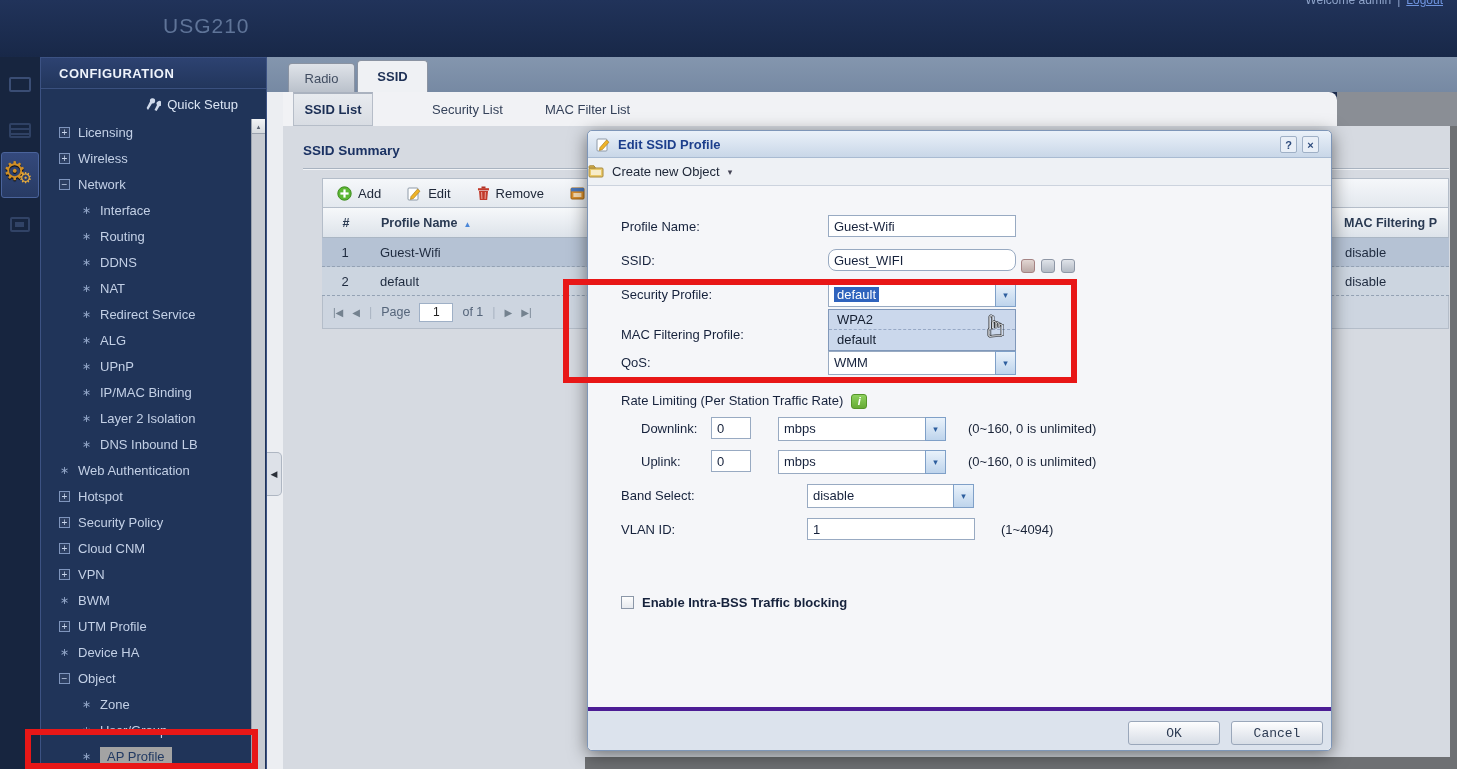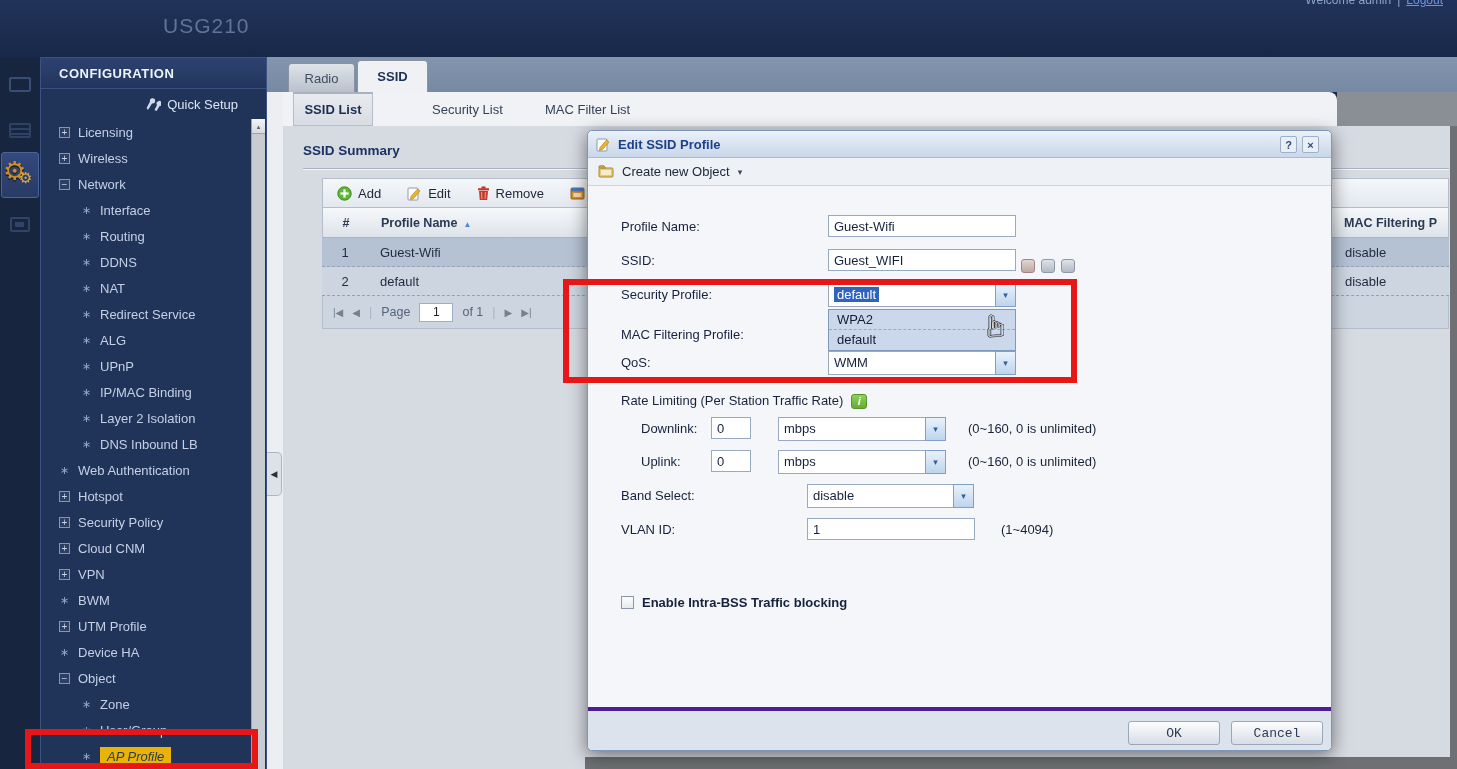--- a/index.html
+++ b/index.html
@@ -34,21 +34,21 @@
   .sidebar { position:absolute; left:40px; top:57px; width:227px; height:712px; background:#203459; border:1px solid #3c5283; border-bottom:none; z-index:4;}
   .side-title { height:31px; line-height:31px; padding-left:18px; font-size:13px; font-weight:bold; letter-spacing:.5px; color:#eef3fb; background:linear-gradient(#2d4271,#22365c); border-bottom:1px solid #3a507e;}
   .quick-row { height:30px; display:flex; align-items:center; justify-content:flex-end; padding-right:28px; gap:6px; color:#dbe5f4; font-size:13px; cursor:pointer;}
   .tree { position:absolute; left:0; top:61px; right:15px; }
   .tree-item { height:26px; display:flex; align-items:center; gap:8px; font-size:13px; color:#c3d0e6; cursor:pointer;}
   .tree-item.lvl1 { padding-left:18px; }
   .tree-item.lvl2 { padding-left:40px; }
   .exp { display:inline-flex; align-items:center; justify-content:center; flex:0 0 auto;}
   .exp.plus,.exp.minus { width:11px; height:11px; border:1px solid #7f95bd; background:rgba(255,255,255,.06); color:#c9d6ec; font-size:10px; line-height:9px;}
   .exp.dot { width:11px; color:#8fa; color:#92a6c8; font-size:11px;}
-  .tree-item.sel .tlabel { background:#eab308; color:#223a63; padding:2px 7px;font-style:italic; }
+  .tree-item.sel .tlabel { background:#a3a3a3; color:#223a63; padding:2px 7px; }
   .side-scroll { position:absolute; right:1px; top:61px; bottom:0; width:14px; background:#c7cbd2; border-left:1px solid #9aa2ae;}
   .side-scroll .up { height:15px; background:linear-gradient(#f2f4f6,#d6dade); border-bottom:1px solid #9aa2ae; text-align:center; font-size:7px; color:#5a6372; line-height:15px;}
   .gap-strip { position:absolute; left:267px; top:92px; width:16px; height:677px; background:#ecover; background:#eceef2; z-index:3;}
   .collapse-handle { position:absolute; left:267px; top:452px; width:15px; height:44px; background:#dde1e8; border:1px solid #aeb6c2; border-left:none; border-radius:0 5px 5px 0; display:flex; align-items:center; justify-content:center; font-size:9px; color:#2a2f38; z-index:6; cursor:pointer;}
 
   
   .tab-band { position:absolute; left:267px; top:57px; width:1190px; height:35px; background:linear-gradient(#8496ae,#76capital, #76embedded); background:linear-gradient(#8496ae,#7689a3); z-index:2;}
   .tab { position:absolute; font-size:13px; display:flex; align-items:center; justify-content:center; border:1px solid #8a93a2; border-bottom:none; border-radius:4px 4px 0 0; cursor:pointer;}
   .tab.inactive { left:21px; top:6px; width:67px; height:29px; background:linear-gradient(#dfe3e9,#bac1cb); color:#414d61;}
   .tab.active { left:90px; top:3px; width:71px; height:32px; background:#eff1f4; color:#1d3055; font-weight:bold;}
@@ -81,21 +81,21 @@
   .pg-input { width:34px; height:19px; border:1px solid #9fb0c6; background:#fff; text-align:center; font-size:12px; color:#222; font-family:inherit;}
 
   .edge-right { position:absolute; left:1450px; top:126px; width:7px; height:643px; background:#6e7073; z-index:2;}
   .edge-bottom { position:absolute; left:585px; top:757px; width:872px; height:12px; background:#6e7073; z-index:2;}
 
   
   .dialog { position:absolute; left:587px; top:130px; width:745px; height:621px; background:#f5f6f9; border:1px solid #7e96b8; border-radius:5px; box-shadow:0 4px 18px rgba(0,0,0,.5); z-index:50;}
   .dlg-head { position:absolute; left:0; top:0; right:0; height:27px; background:linear-gradient(#eaf1f9,#c9d7e8); border-bottom:1px solid #a9bbd2; border-radius:5px 5px 0 0; display:flex; align-items:center;}
   .dlg-title { margin-left:8px; font-size:13px; font-weight:bold; color:#1d3f8c; display:flex; align-items:center; gap:7px;}
   .dlg-btn { position:absolute; top:5px; width:17px; height:17px; background:#e9eff7; border:1px solid #9fb0c6; border-radius:2px; font-size:11px; font-weight:bold; color:#2c4a7c; display:flex; align-items:center; justify-content:center; cursor:pointer;}
-  .dlg-toolbar { position:absolute; left:0; top:27px; right:0; height:28px; background:#eef1f5; border-bottom:1px solid #ccd3de; display:flex; align-items:center; gap:8px; padding-left:10px; font-size:13px; color:#20293a; cursor:pointer;}
+  .dlg-toolbar { position:absolute; left:0; top:27px; right:0; height:28px; background:#eef1f5; border-bottom:1px solid #ccd3de; display:flex; align-items:center; gap:8px; font-size:13px; color:#20293a; cursor:pointer;}
   .caret { font-size:9px; color:#445;}
 
   .f-label { position:absolute; left:33px; font-size:13px; color:#16223c; line-height:24px;}
   .f-row { position:absolute; left:0; right:0; height:24px;}
   .tinput { position:absolute; height:22px; border:1px solid #98aac2; background:#fff; padding:0 5px; font-size:13px; color:#16223c; font-family:inherit;}
   .combo { position:absolute; height:24px; display:flex;}
   .combo .val { flex:1; height:24px; line-height:22px; background:#fff; border:1px solid #98aac2; border-right:none; padding-left:5px; font-size:13px; color:#16223c; overflow:hidden;}
   .combo .btn { width:21px; height:24px; background:linear-gradient(#e9f2fb,#bed4ec); border:1px solid #7fa0c8; display:flex; align-items:center; justify-content:center; color:#2d5e9e; font-size:9px; cursor:pointer;}
   .sel-text { background:#2f63bd; color:#fff; padding:0 3px;}
   .note { position:absolute; font-size:13px; color:#1a2438; line-height:24px;}
@@ -381,21 +381,21 @@
     <span class="caret">▾</span>
   </div>
 
   <div class="f-row" style="top:84px">
     <span class="f-label">Profile Name:</span>
     <input class="tinput" style="left: 240px; width: 188px;" readonly="" value="Guest-Wifi">
   </div>
 
   <div class="f-row" style="top:118px">
     <span class="f-label">SSID:</span>
-    <input class="tinput" style="left: 240px; width: 188px;" readonly="" value="Guest_WIFI">
+    <input class="tinput" style="left: 240px; width: 188px; border-radius: 8px;" readonly="" value="Guest_WIFI">
   </div>
   <div class="mini-icos">
     <span class="mini-ico tint"></span>
     <span class="mini-ico"></span>
     <span class="mini-ico"></span>
   </div>
 
   <div class="f-row" style="top:152px">
     <span class="f-label">Security Profile:</span>
     <div class="combo" style="left:240px;width:188px">

